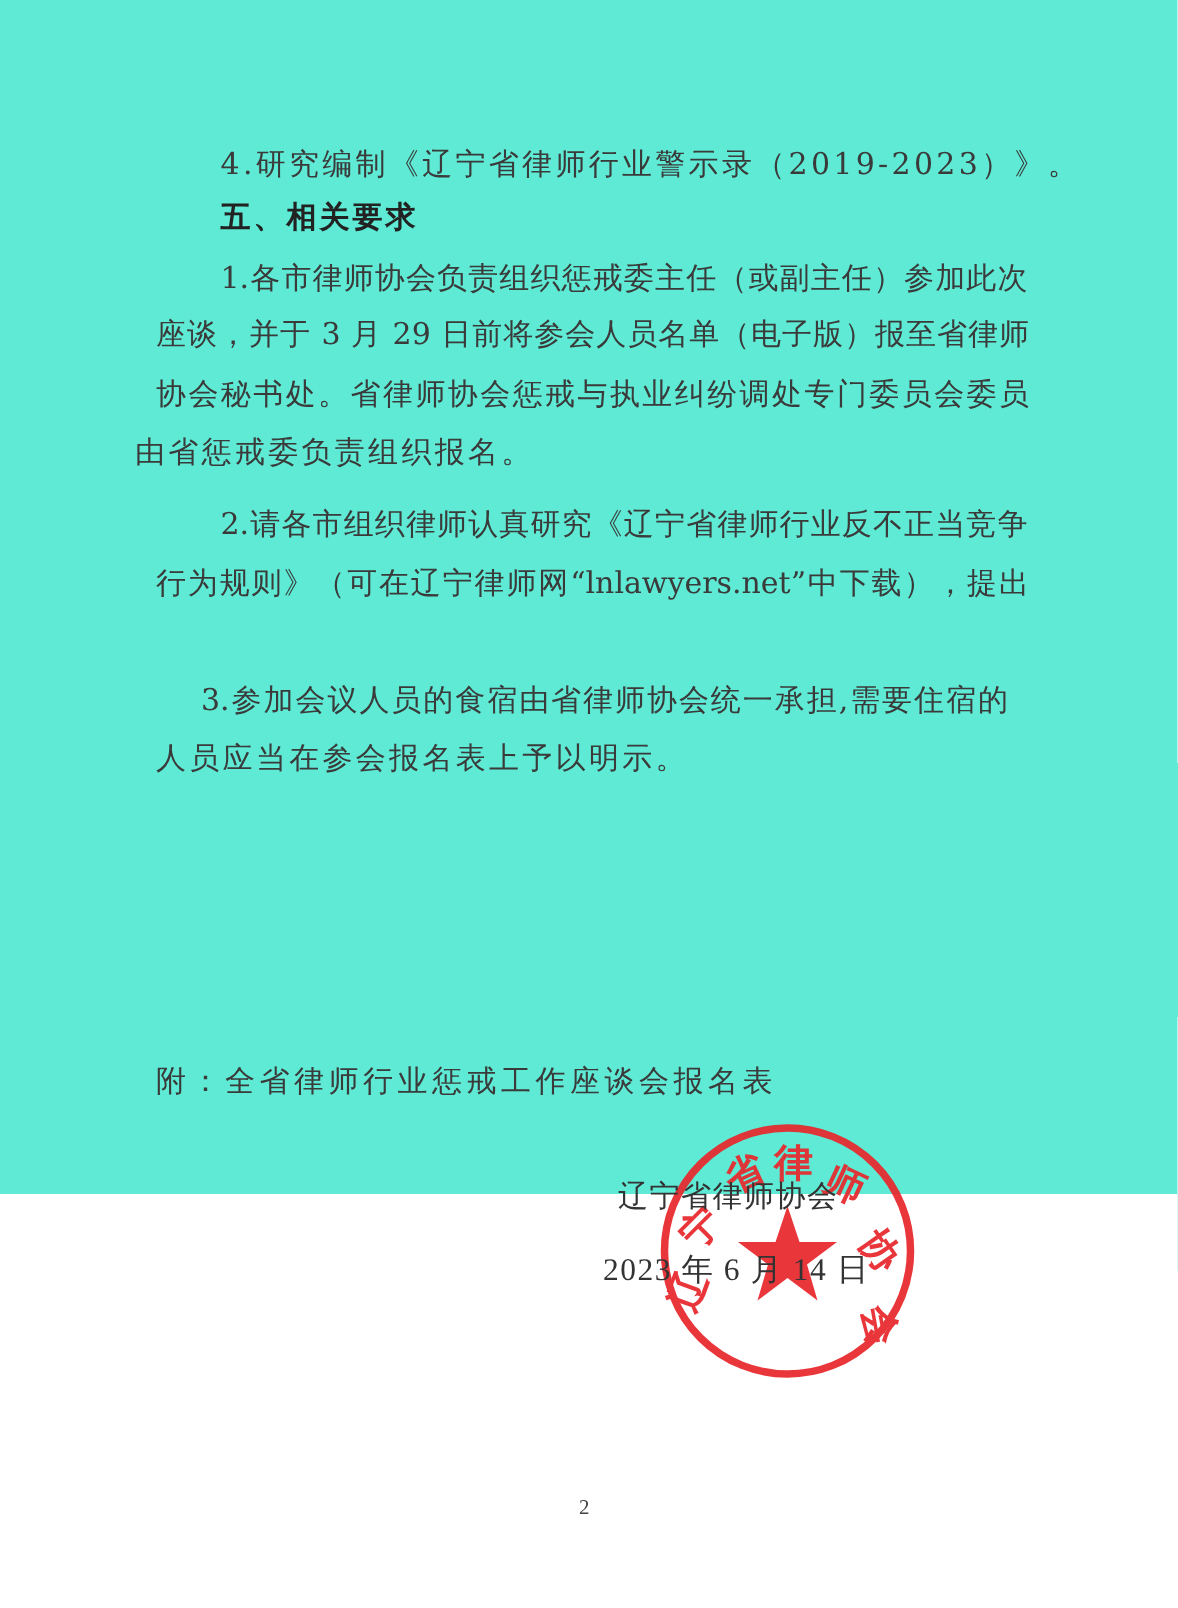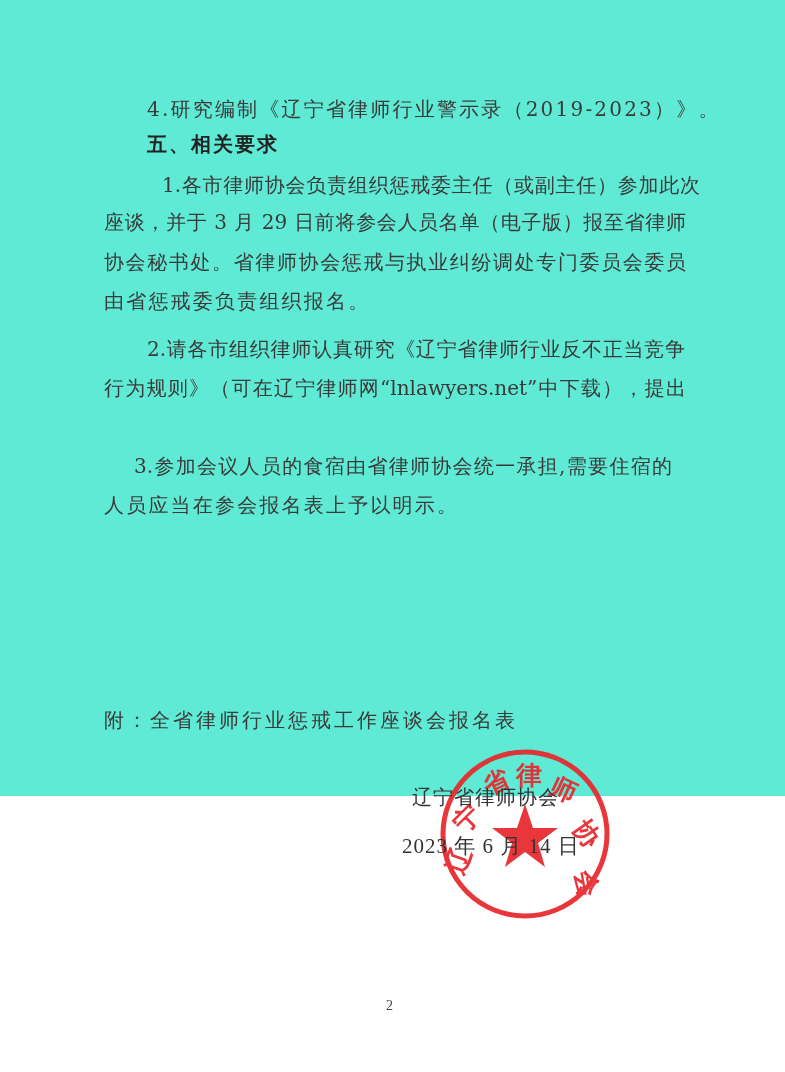--- a/index.html
+++ b/index.html
@@ -15,24 +15,24 @@
 </style>
 </head>
 <body>
 
 <div class="page">
 
   <div class="line" style="left:147px; top:97px;">4.研究编制《辽宁省律师行业警示录（2019-2023）》。</div>
 
   <div class="line heading" style="left:147px; top:132px;">五、相关要求</div>
 
-  <div class="line justify" style="left:162px; top:173px; width:538px;">1.各市律师协会负责组织惩戒委主任（或副主任）参加此次</div>
+  <div class="line justify" style="left:147px; top:173px; width:538px;">1.各市律师协会负责组织惩戒委主任（或副主任）参加此次</div>
   <div class="line justify" style="left:104px; top:210px;">座谈，并于 3 月 29 日前将参会人员名单（电子版）报至省律师</div>
   <div class="line justify" style="left:104px; top:250px;">协会秘书处。省律师协会惩戒与执业纠纷调处专门委员会委员</div>
-  <div class="line" style="left:104px; top:289px;text-align:center;">由省惩戒委负责组织报名。</div>
+  <div class="line" style="left:90px; top:289px;text-align:center;">由省惩戒委负责组织报名。</div>
 
   <div class="line justify" style="left:147px; top:337px; width:538px;">2.请各市组织律师认真研究《辽宁省律师行业反不正当竞争</div>
   <div class="line justify" style="left:104px; top:376px;">行为规则》（可在辽宁律师网“lnlawyers.net”中下载），提出</div>
 
   <div class="line justify" style="left:134px; top:454px; width:538px;">3.参加会议人员的食宿由省律师协会统一承担,需要住宿的</div>
   <div class="line" style="left:104px; top:708px; letter-spacing:3px;">附：全省律师行业惩戒工作座谈会报名表</div>
 
   <div class="line" style="left:104px; top:493px;">人员应当在参会报名表上予以明示。</div>
 
   <svg class="seal" viewBox="0 0 178 176">

